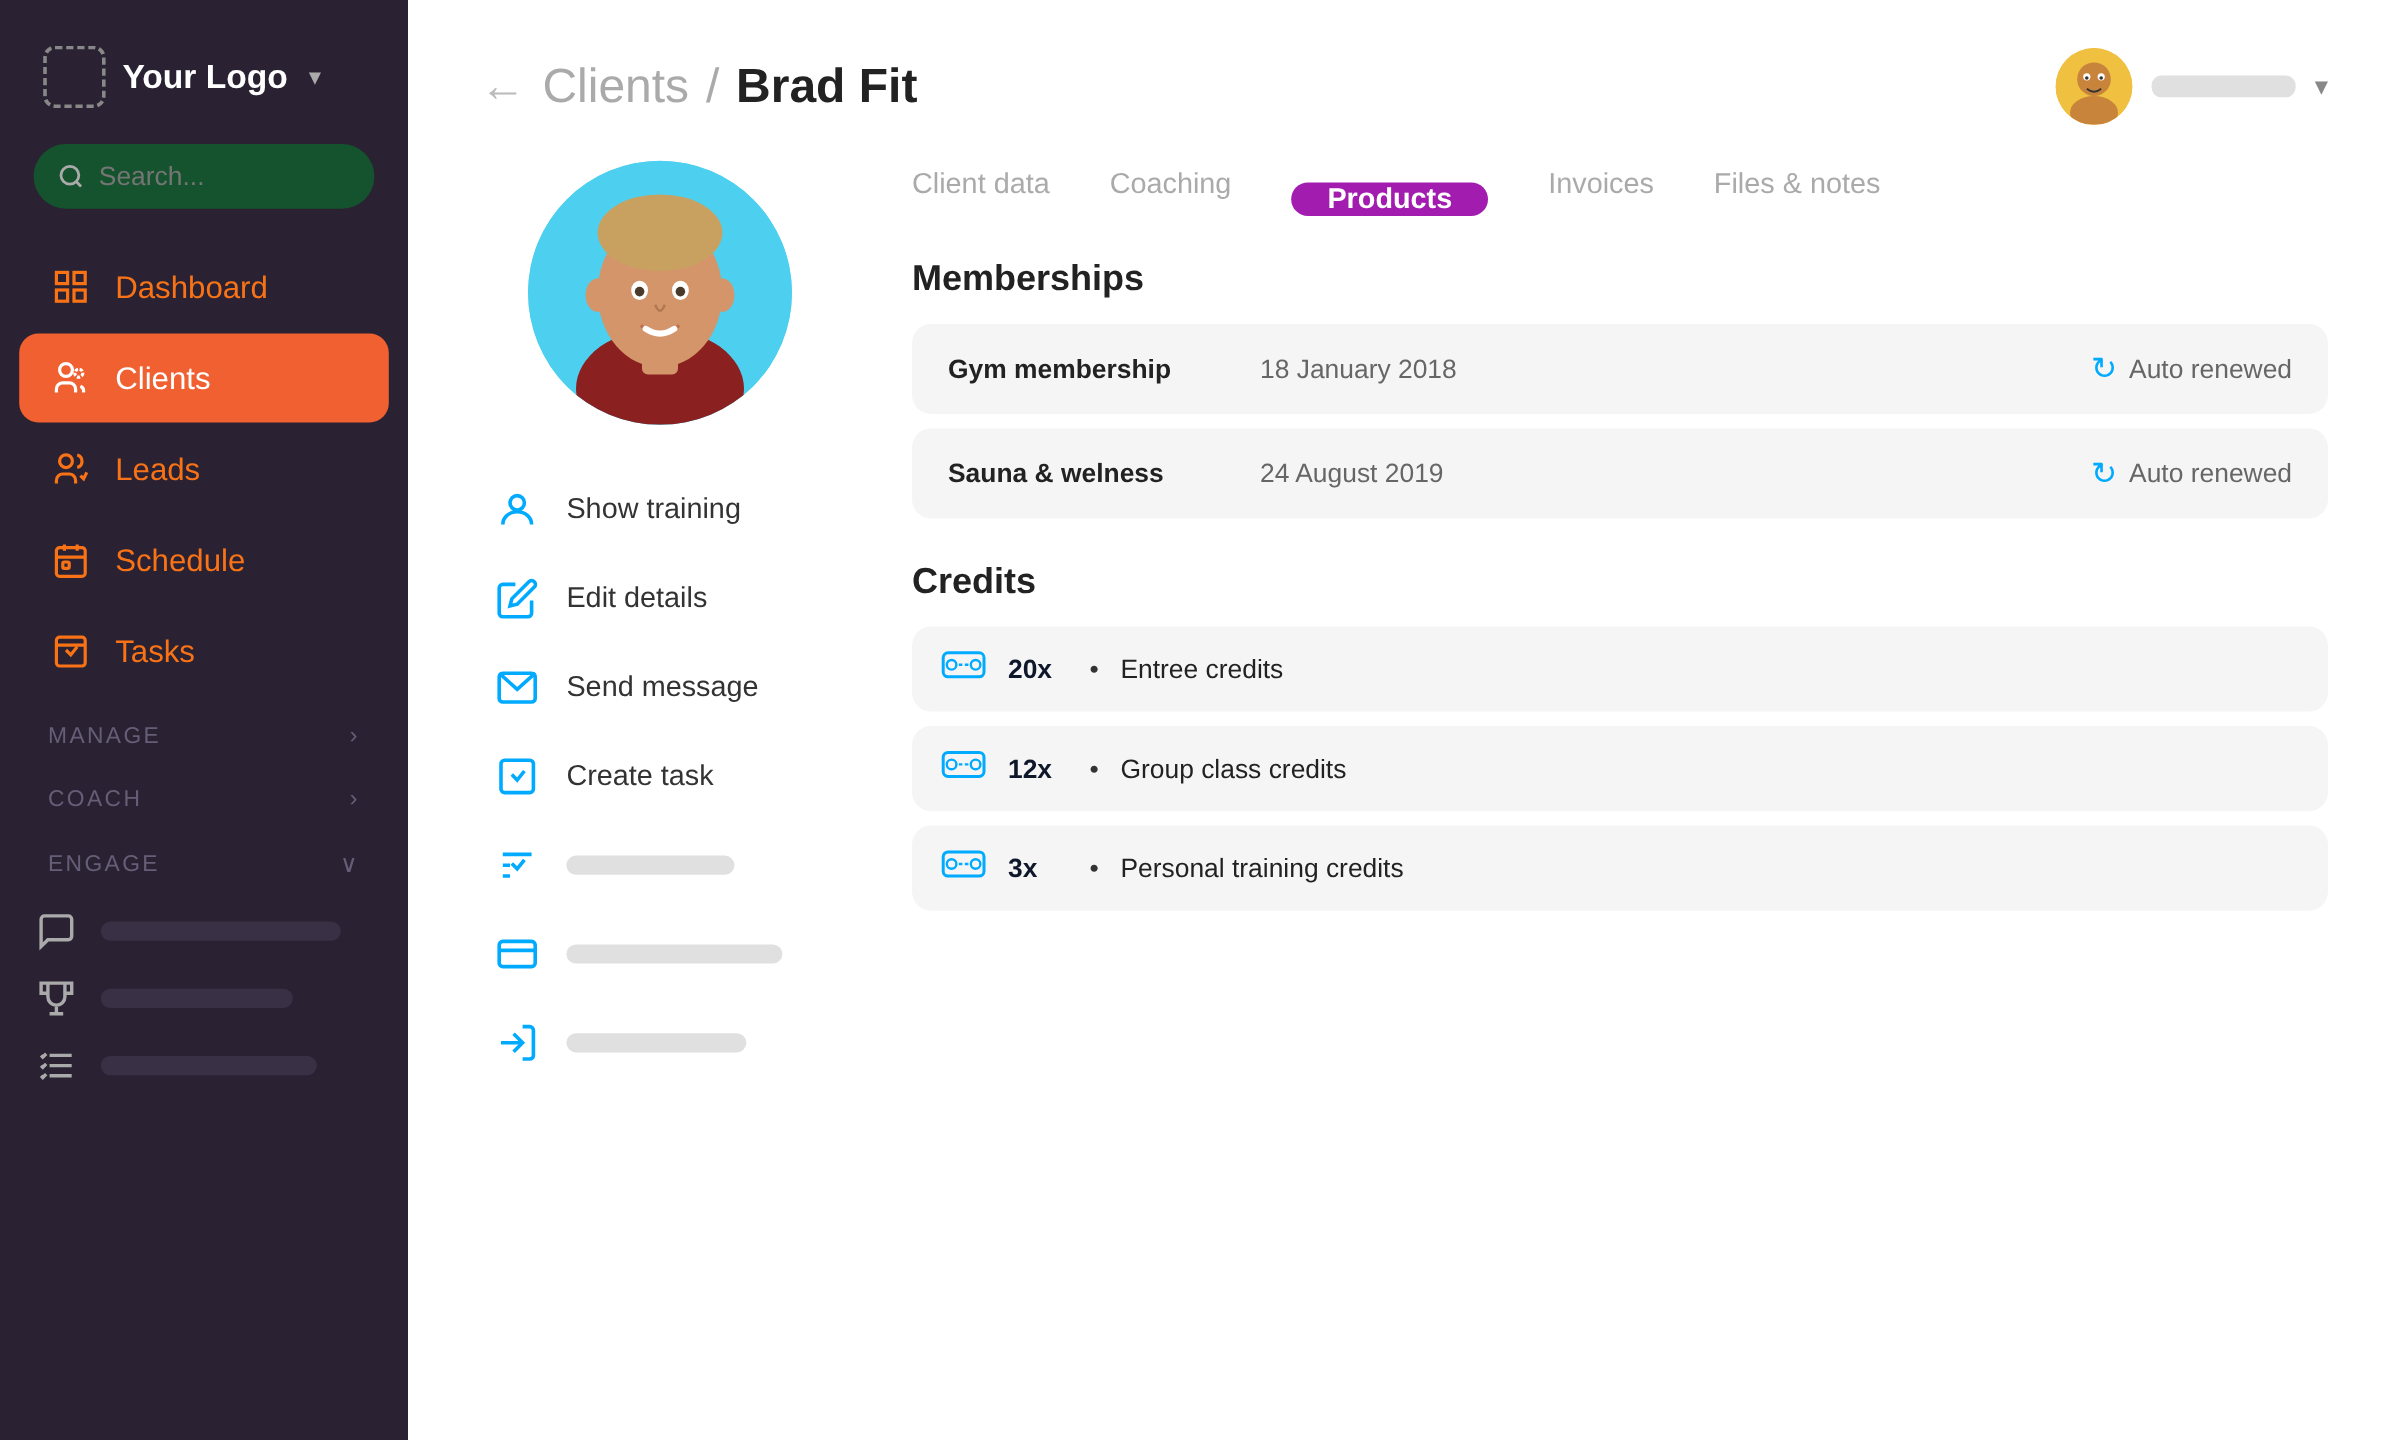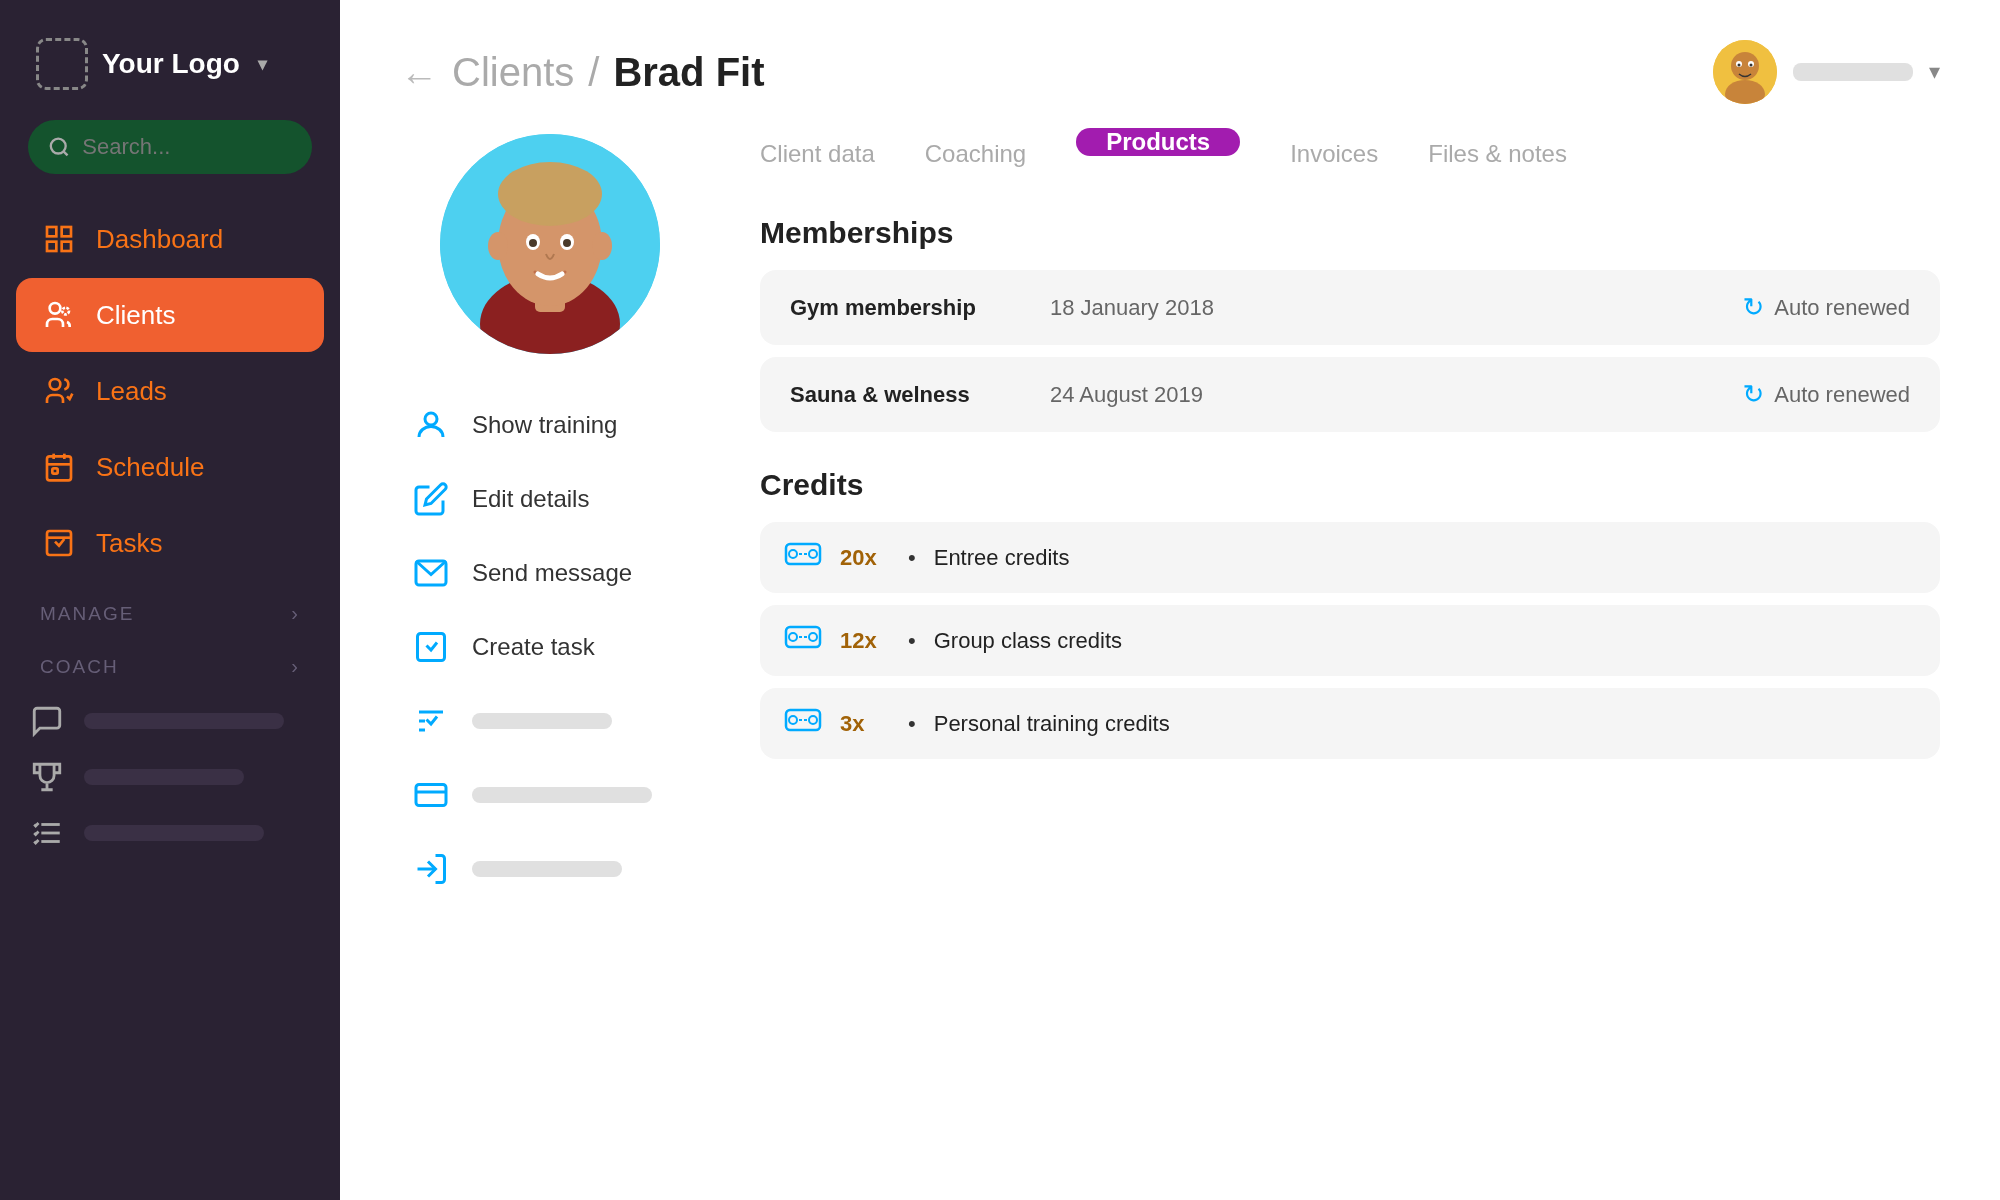--- a/index.html
+++ b/index.html
@@ -159,21 +159,21 @@
       cursor: pointer;
     }
     .action-icon { width: 42px; height: 42px; display: flex; align-items: center; justify-content: center; flex-shrink: 0; }
     .action-placeholder { height: 16px; background: #e0e0e0; border-radius: 8px; }
 
     
     .right-panel { flex: 1; display: flex; flex-direction: column; overflow: hidden; }
 
     .tabs {
       display: flex;
-      align-items: flex-start;
+      align-items: flex-end;
       gap: 50px;
       margin-bottom: 36px;
       padding-top: 4px;
     }
     .tab {
       font-size: 24px;
       color: #aaa;
       cursor: pointer;
       padding: 12px 0;
       border-radius: 0;
@@ -215,21 +215,21 @@
     .credit-item {
       background: #f5f5f5;
       border-radius: 16px;
       display: flex;
       align-items: center;
       padding: 18px 24px;
       gap: 18px;
       font-size: 22px;
     }
     .credit-icon { color: #00aaff; font-size: 28px; }
-    .credit-count { font-weight: 700; color: #a16207; min-width: 50px; }
+    .credit-count { font-weight: 700; color: #0f172a; min-width: 50px; }
     .credit-dot { color: #333; }
     .credit-name { color: #222; }
   </style>
 </head>
 <body>
 
 <div class="sidebar">
 
   <div class="sidebar-logo">
     <div class="logo-box"></div>
@@ -311,20 +311,24 @@
   <div class="sidebar-section-label">
     <span>MANAGE</span>
     <span class="chevron">›</span>
   </div>
 
   <div class="sidebar-section-label">
     <span>COACH</span>
     <span class="chevron">›</span>
   </div>
 
+  <div class="sidebar-section-label">
+    <span>ENGAGE</span>
+    <span class="chevron">∨</span>
+  </div>
 
   <div class="sidebar-bottom">
     <div class="sidebar-bottom-item">
       <div class="icon">
         <svg width="34" height="34" viewBox="0 0 24 24" fill="none" stroke="#aaa" stroke-width="2">
           <path d="M21 15a2 2 0 0 1-2 2H7l-4 4V5a2 2 0 0 1 2-2h14a2 2 0 0 1 2 2z"></path>
         </svg>
       </div>
       <div class="placeholder-bar" style="width:200px"></div>
     </div>

